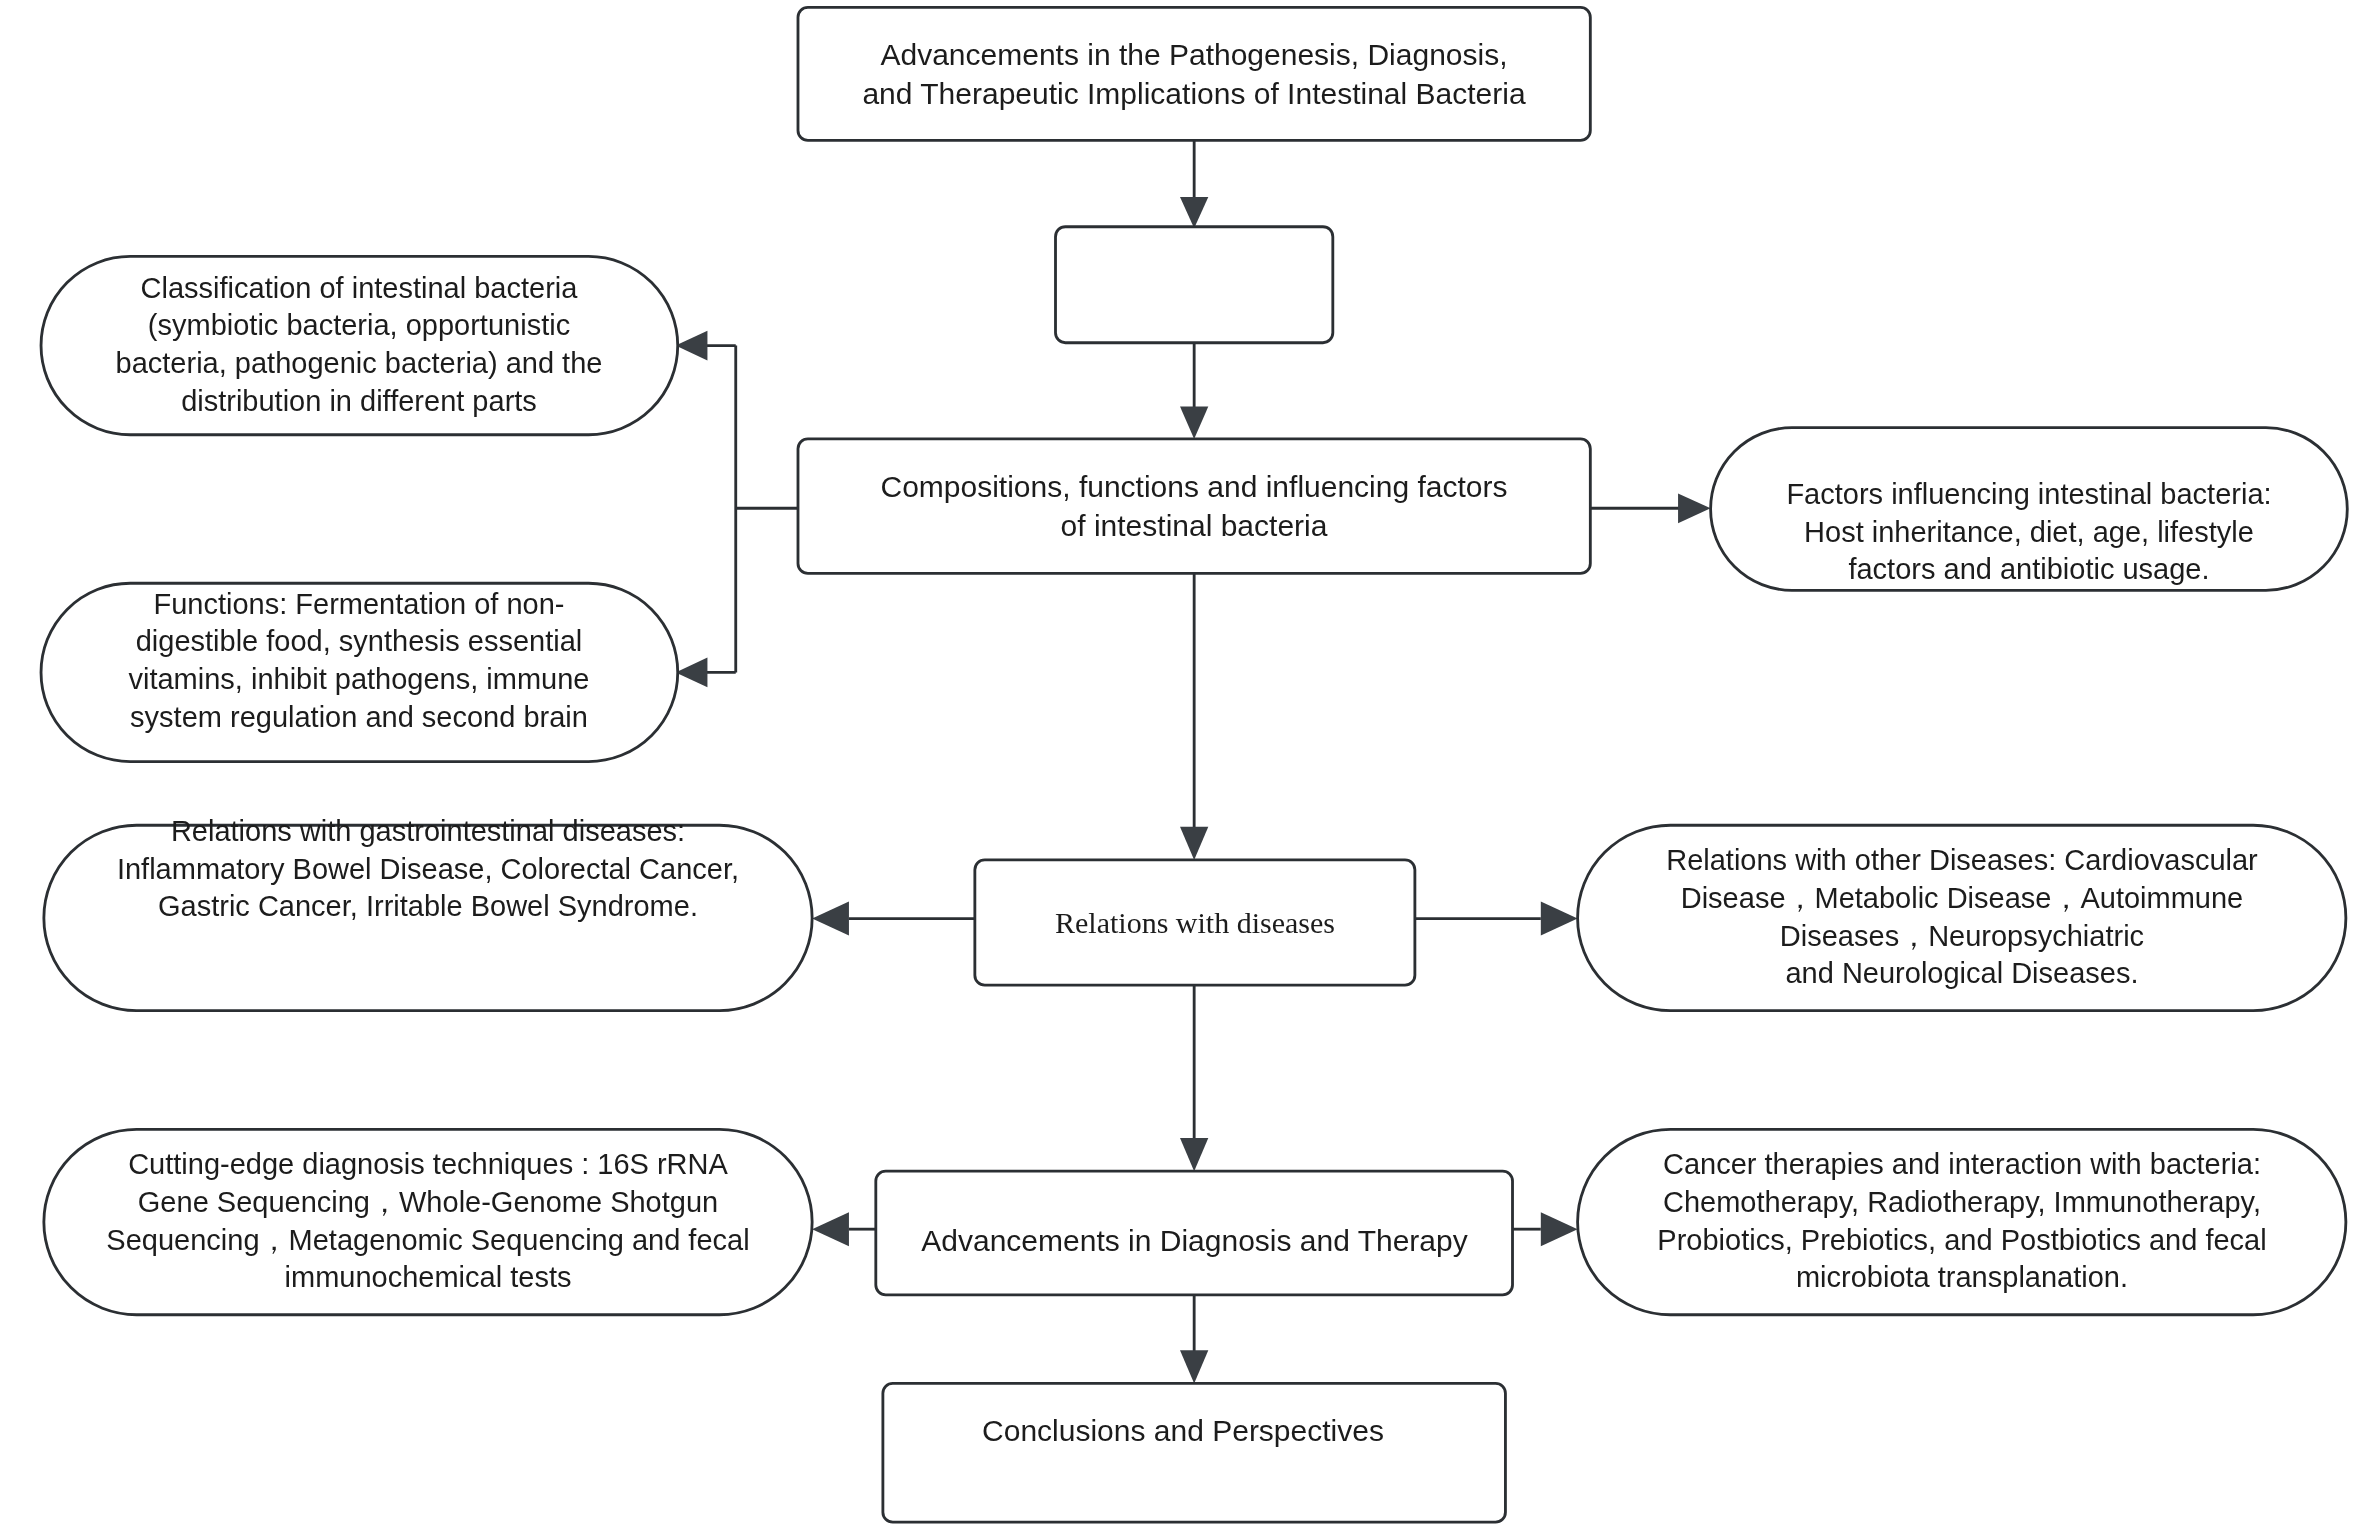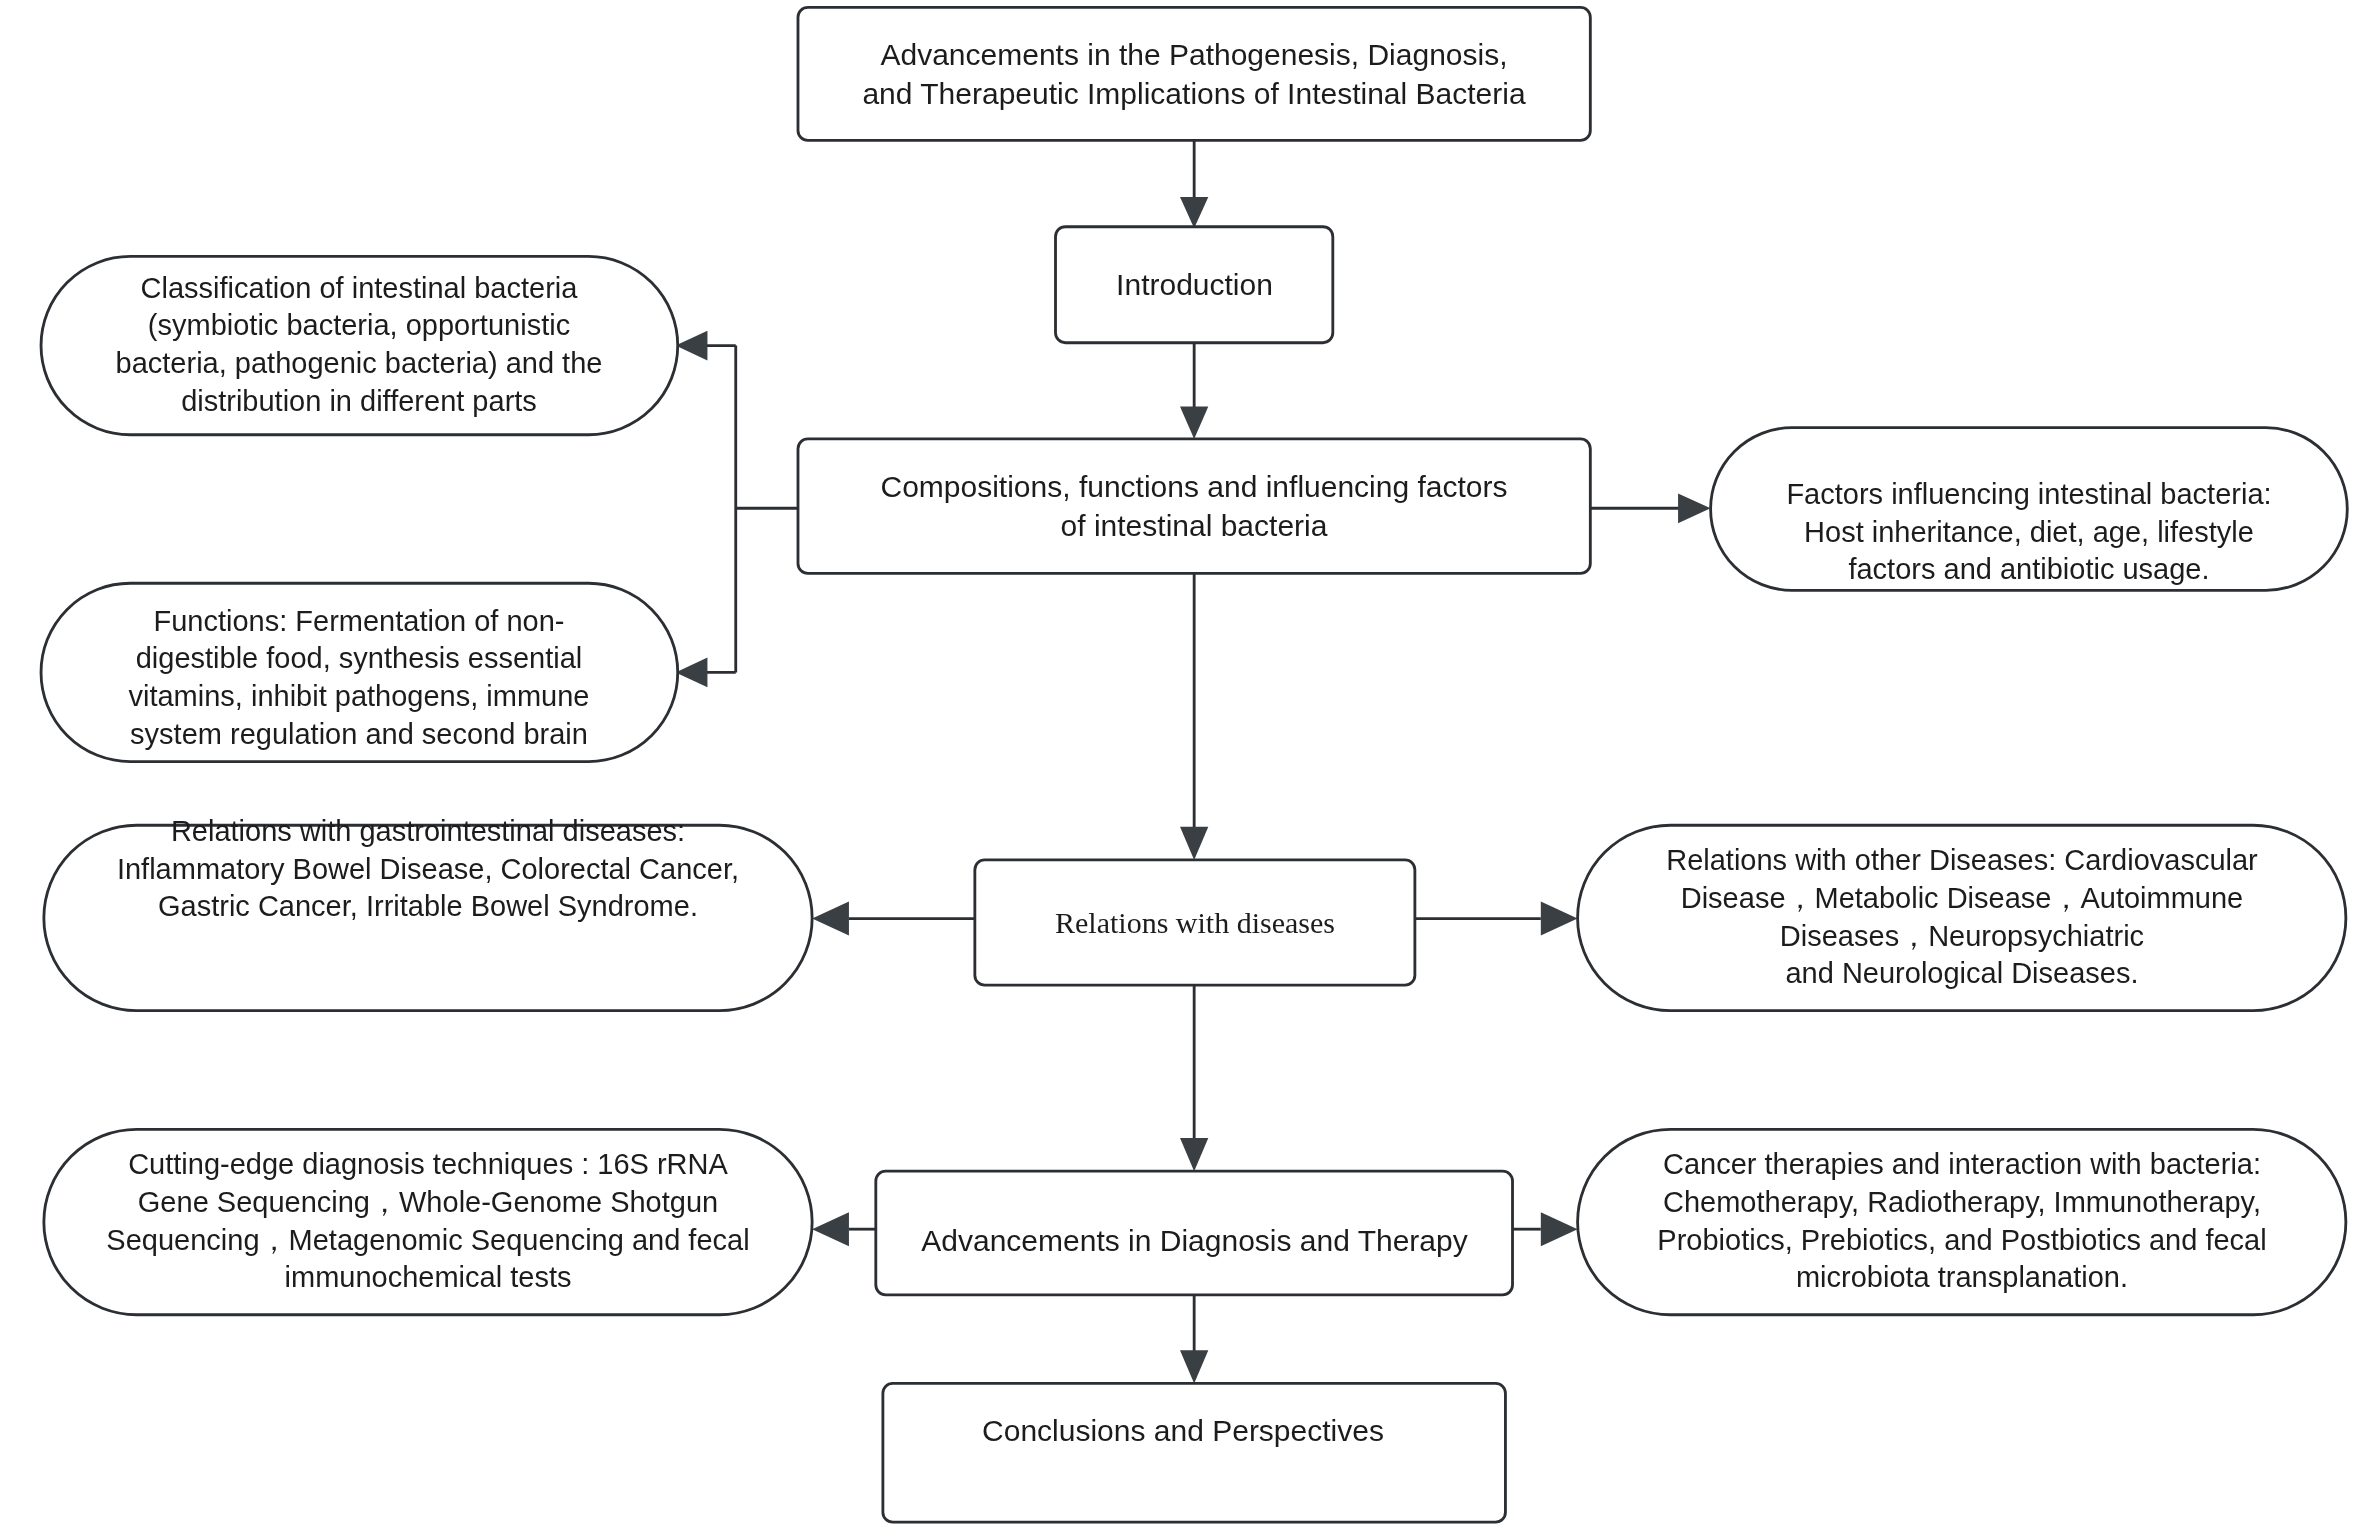--- a/index.html
+++ b/index.html
@@ -136,31 +136,30 @@
       <rect class="node-box" x="2230" y="1596" width="1086" height="262" rx="131" ry="131"></rect>
 
       <rect class="node-box" x="1248" y="1955" width="880" height="196" rx="14" ry="14"></rect>
 
     </g>
   </svg>
 
   <div class="node-label big" style="left:798px; top:7px; width:792px; height:133px;">Advancements in the Pathogenesis, Diagnosis,
 and Therapeutic Implications of Intestinal Bacteria</div>
 
-  <div class="node-label big" style="left:1056px; top:226px; width:277px; height:116px;">Introduction</div>
 
   <div class="node-label big" style="left:798px; top:439px; width:792px; height:134px;">Compositions, functions and influencing factors
 of intestinal bacteria</div>
 
   <div class="node-label" style="left:62px; top:256px; width:594px; height:178px;">Classification of intestinal bacteria
 (symbiotic bacteria, opportunistic
 bacteria, pathogenic bacteria) and the
 distribution in different parts</div>
 
-  <div class="node-label" style="left:62px; top:569px; width:594px; height:218px;">Functions: Fermentation of non-
+  <div class="node-label" style="left:62px; top:552px; width:594px; height:218px;">Functions: Fermentation of non-
 digestible food, synthesis essential
 vitamins, inhibit pathogens, immune
 system regulation and second brain</div>
 
   <div class="node-label" style="left:1732px; top:427px; width:594px; height:163px;margin-top:24px;">Factors influencing intestinal bacteria:
 Host inheritance, diet, age, lifestyle
 factors and antibiotic usage.</div>
 
   <div class="node-label big" style="left:975px; top:860px; width:440px; height:125px;font-family:Liberation Serif, serif;">Relations with diseases</div>
 

